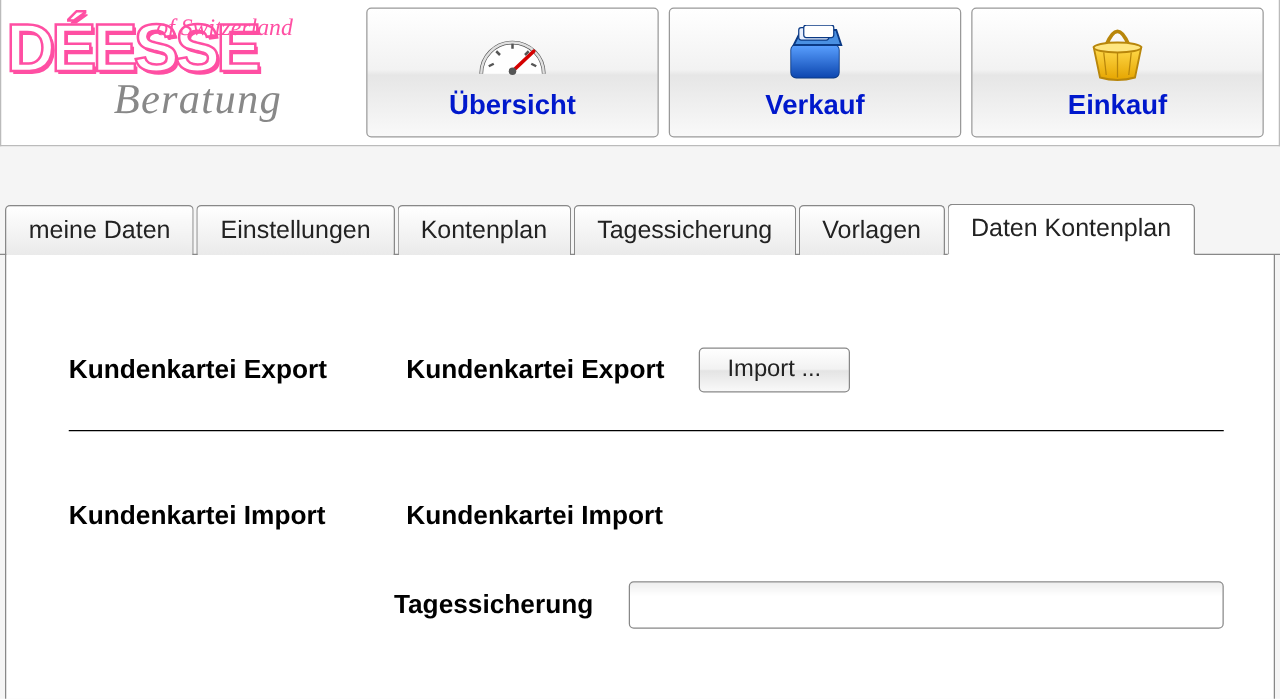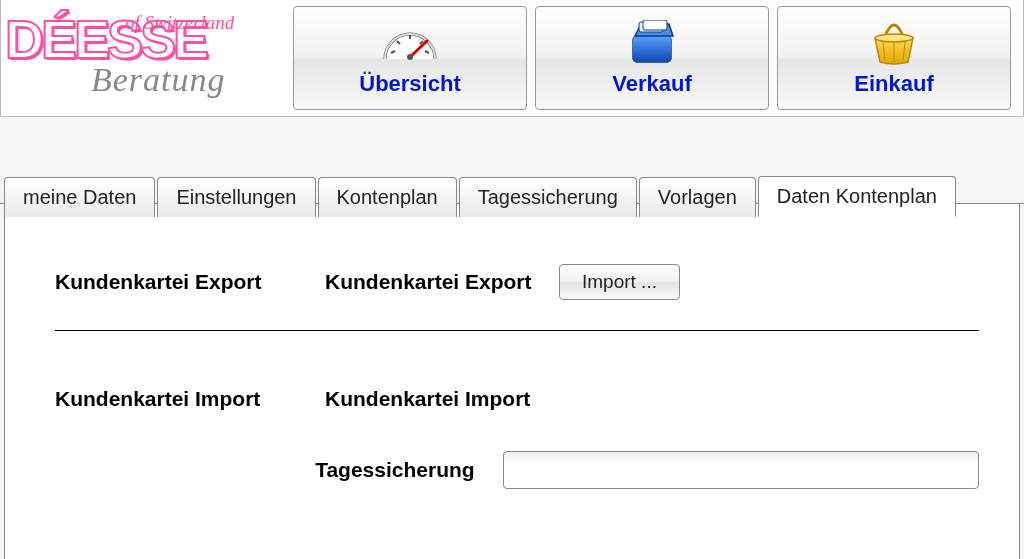--- a/index.html
+++ b/index.html
@@ -108,41 +108,42 @@
     background: linear-gradient(to bottom, #ffffff 0%, #eaeaea 100%);
     border: 1px solid #888;
     border-bottom: none;
     border-radius: 4px 4px 0 0;
     padding: 8px 18px;
     font-size: 20px;
     color: #222;
     margin-right: 2px;
     cursor: pointer;
     position: relative;
-    top: 14px;
+    top: 1px;
     white-space: nowrap;
   }
   .tab.active {
     background: #ffffff;
     border-bottom: 1px solid #ffffff;
     z-index: 2;
   }
   .content {
     background: #ffffff;
     padding: 60px 40px 40px 50px;
     border-left: 1px solid #888;
     border-right: 1px solid #888;
     min-height: 340px;
     margin-left: 4px;
     margin-right: 4px;
   }
   .row {
     display: flex;
     align-items: center;
     margin-bottom: 24px;
+    margin-top: 14px;
   }
   .row-label {
     width: 270px;
     font-size: 21px;
     font-weight: bold;
     color: #000;
   }
   .row-field-label {
     font-size: 21px;
     font-weight: bold;

